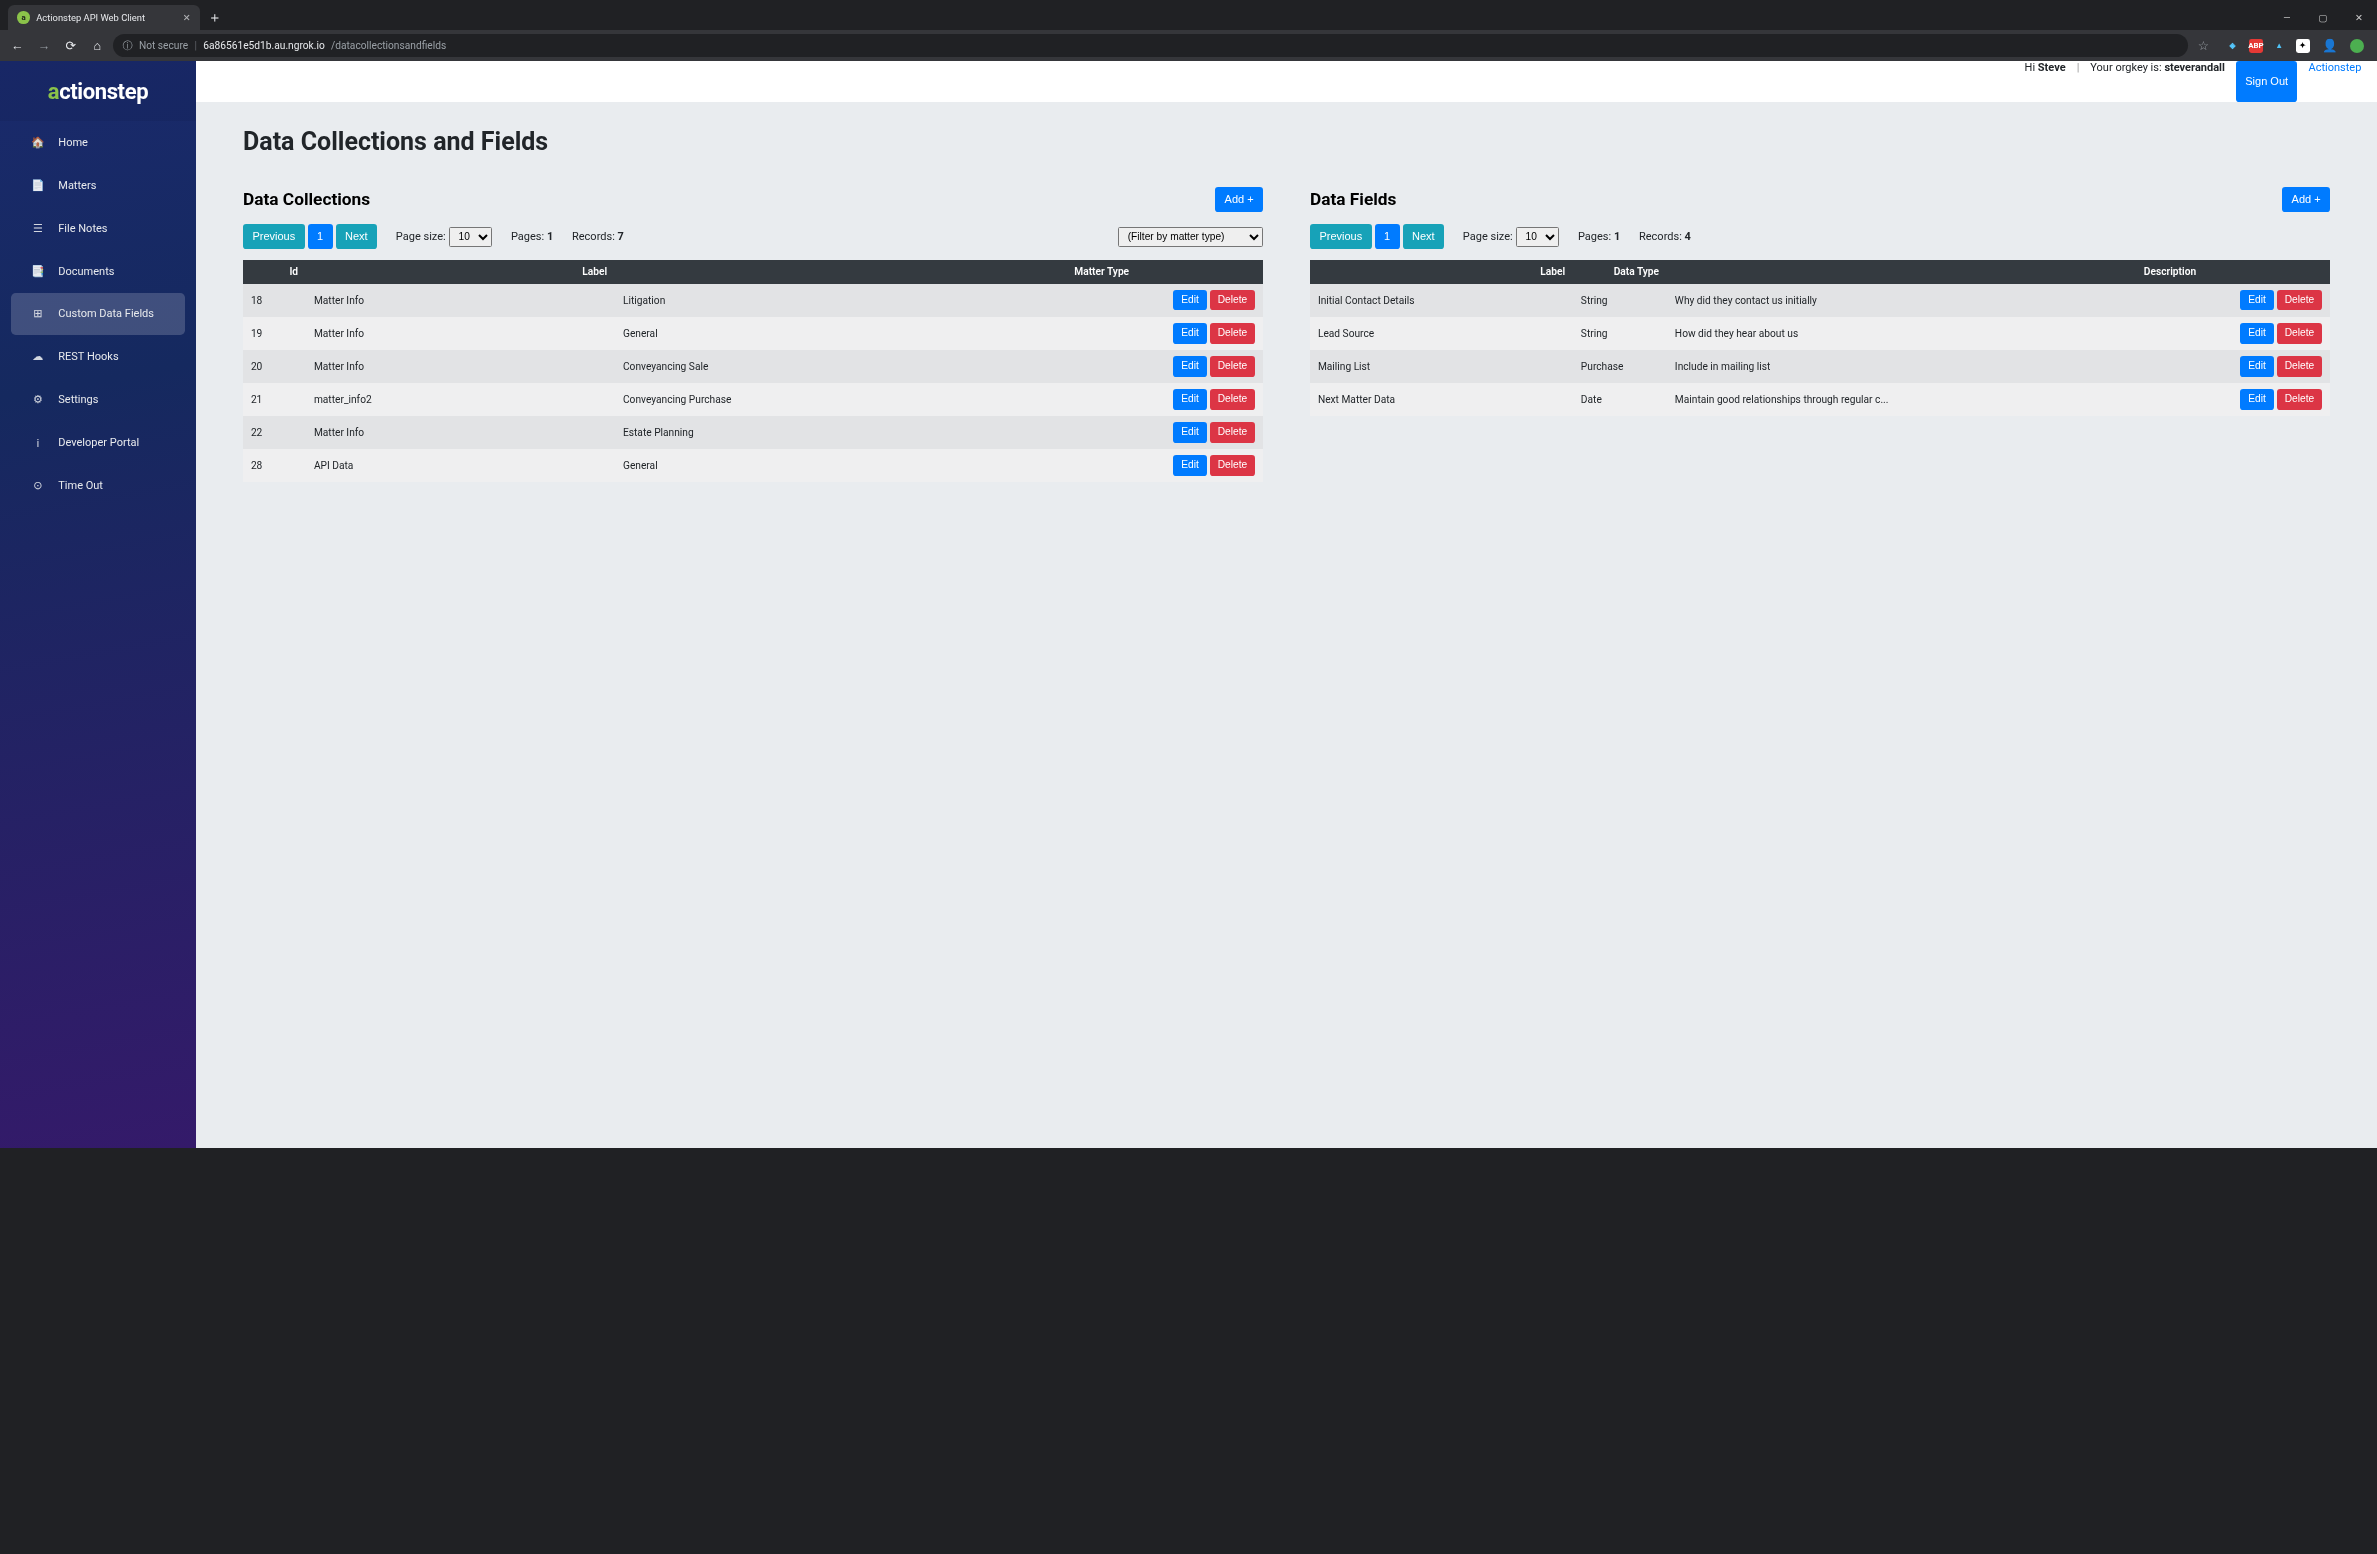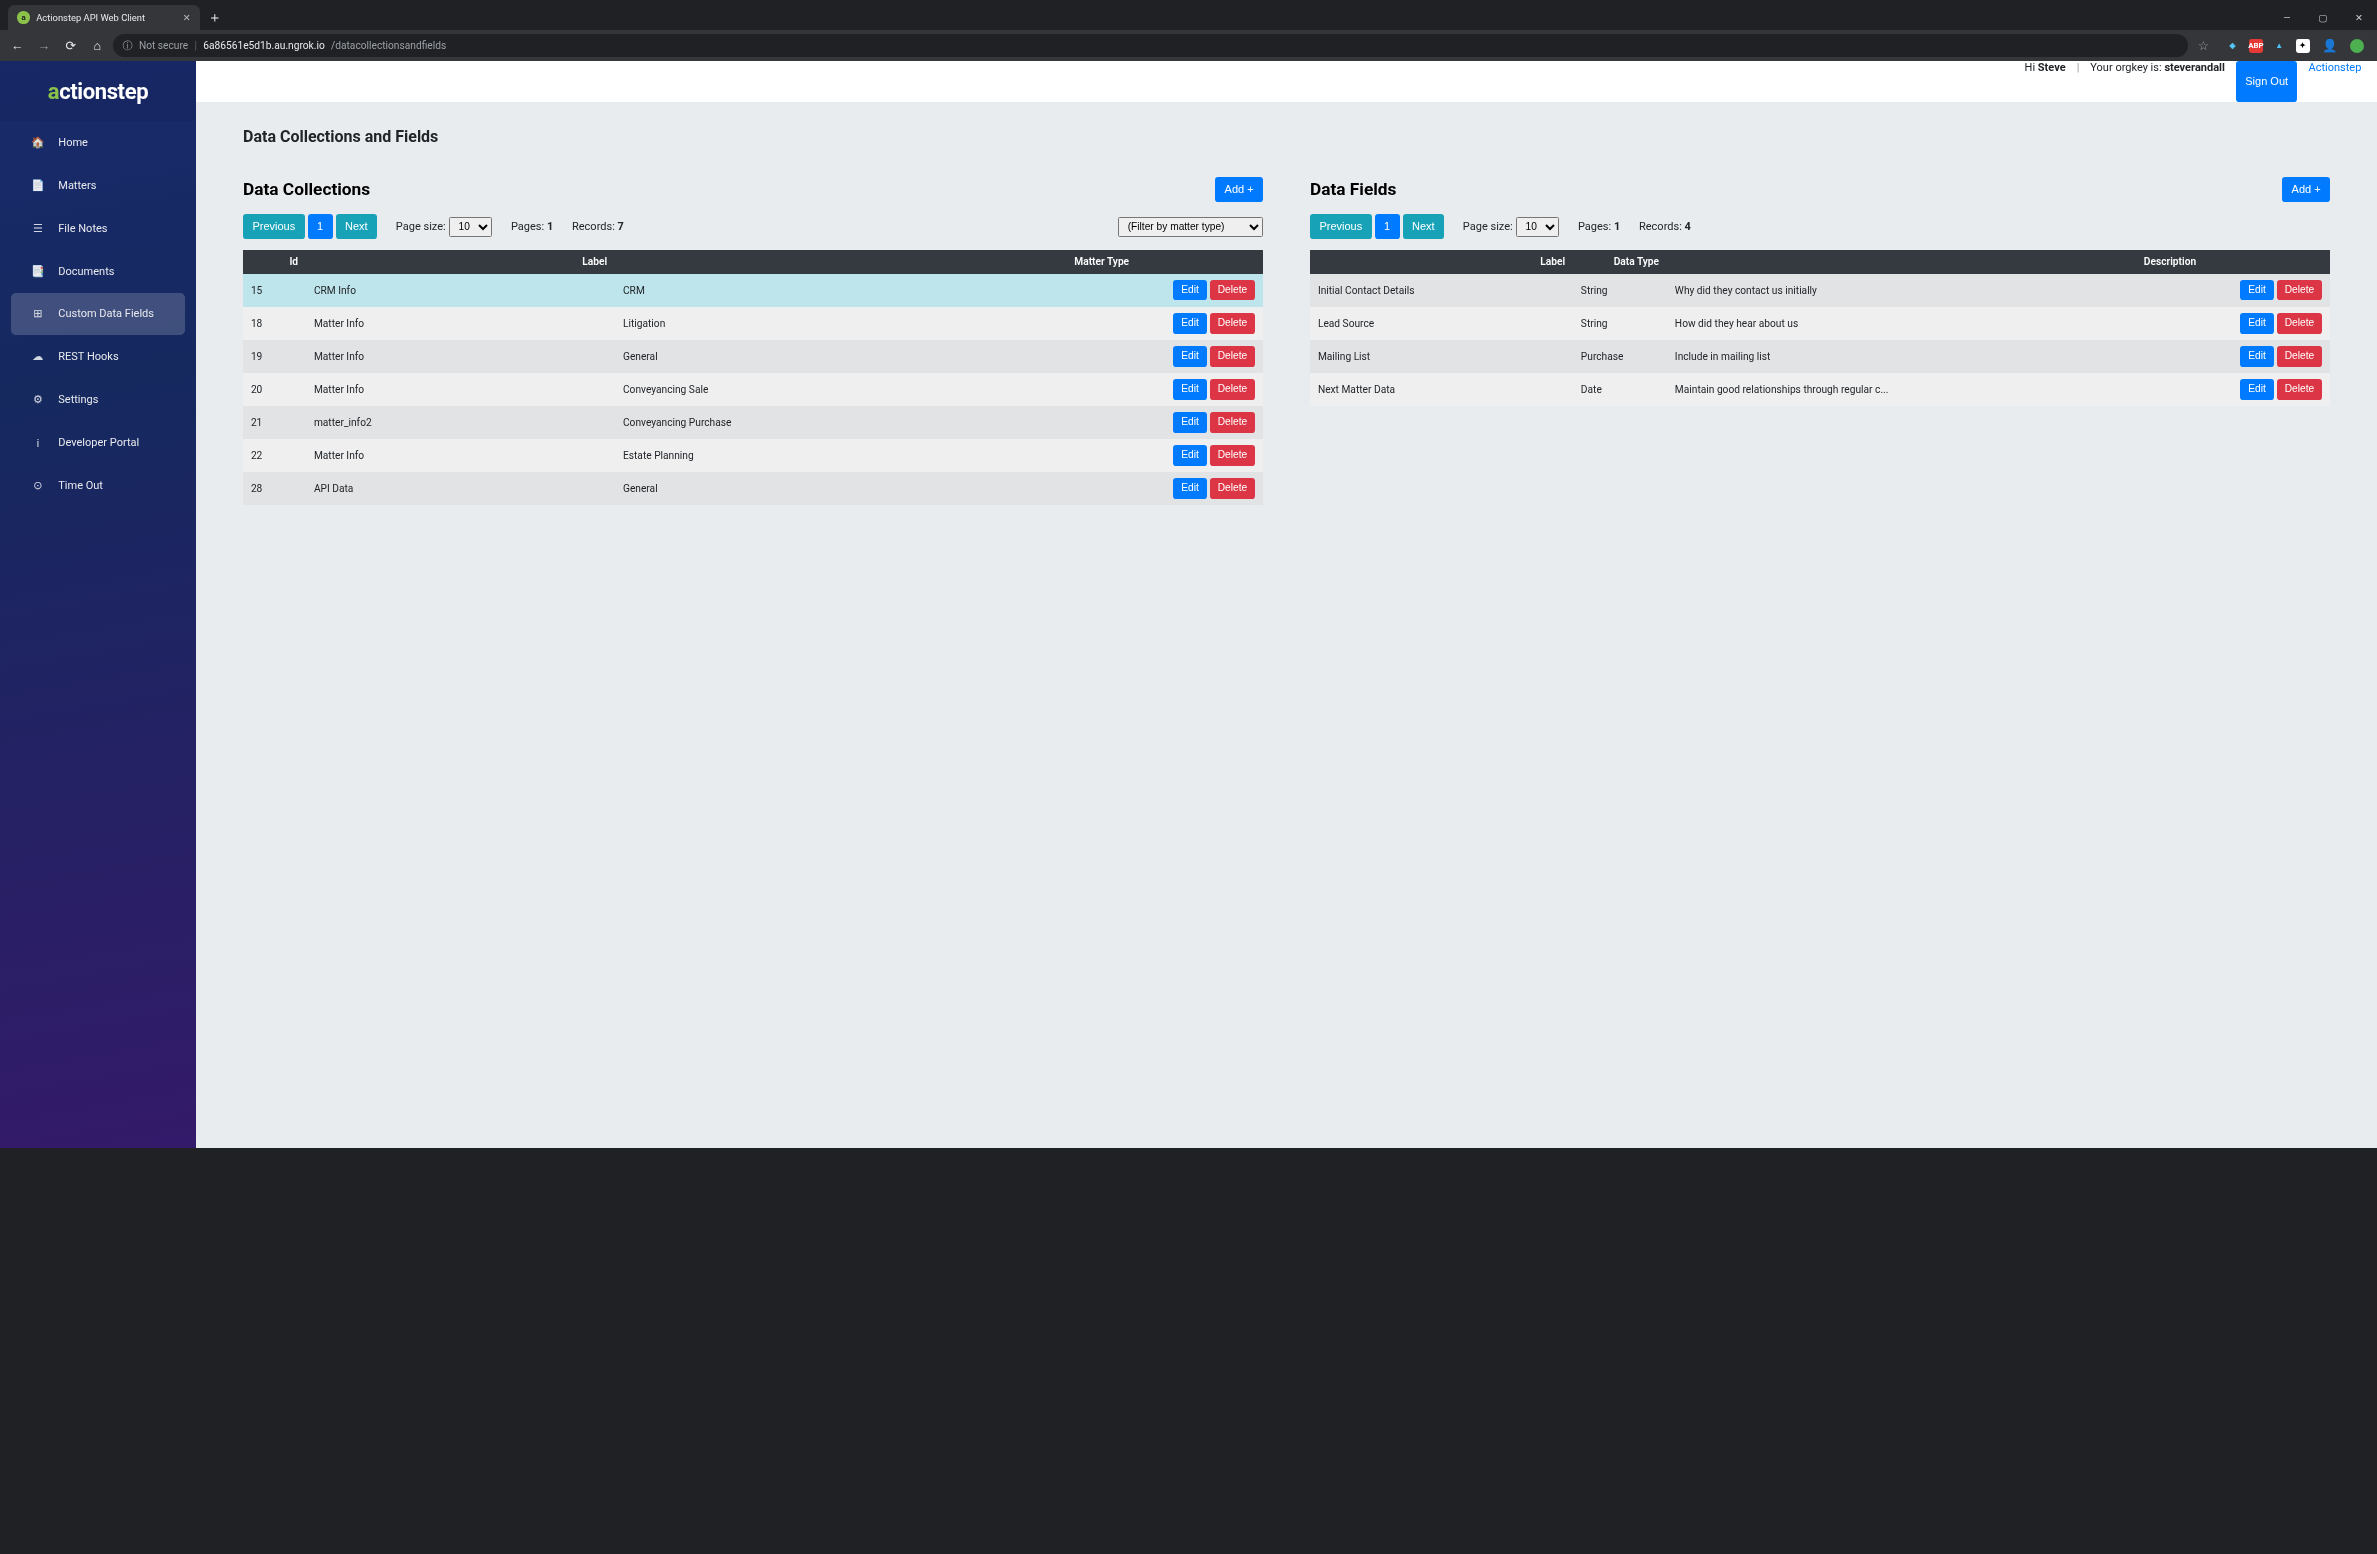--- a/index.html
+++ b/index.html
@@ -156,21 +156,21 @@
     line-height: 1.4;
   }
   .btn-primary { background:#007bff; color:#fff; }
   .btn-info    { background:#17a2b8; color:#fff; }
   .btn-danger  { background:#dc3545; color:#fff; }
   .link { color:#007bff; }
 
   .content {
     padding: 25px 47px;
   }
-  h1 { font-size: 16px; font-weight:700; color:#212529; margin-bottom: 31px;}
+  h1 { font-size: 25px; font-weight:700; color:#212529; margin-bottom: 31px;}
   .two-col { display:flex; gap: 47px; }
   .panel { flex:1; min-width:0; }
   .panel-header { display:flex; align-items:center; margin-bottom: 12.6px;}
   .panel-header h2 { font-size: 17.3px; font-weight:700; flex:1;}
   .toolbar-row { display:flex; align-items:center; gap: 3.1px; font-size:11px; color:#212529; margin-bottom:11px; flex-wrap:wrap;}
   .toolbar-row .spacer { flex:1; }
   .toolbar-row .metric { margin-left:15.7px; }
   select {
     padding: 2.4px 4.7px;
     font-size: 10.2px;
@@ -333,26 +333,20 @@
           <table>
             <thead>
               <tr>
                 <th style="width:63px;">Id</th>
                 <th>Label</th>
                 <th>Matter Type</th>
                 <th style="width:126px;"></th>
               </tr>
             </thead>
             <tbody id="collections-body">
-                <tr class="selected">
-                  <td>15</td>
-                  <td>CRM Info</td>
-                  <td>CRM</td>
-                  <td class="row-actions"><button class="btn btn-primary">Edit</button><button class="btn btn-danger">Delete</button></td>
-                </tr>
                 <tr>
                   <td>18</td>
                   <td>Matter Info</td>
                   <td>Litigation</td>
                   <td class="row-actions"><button class="btn btn-primary">Edit</button><button class="btn btn-danger">Delete</button></td>
                 </tr>
                 <tr>
                   <td>19</td>
                   <td>Matter Info</td>
                   <td>General</td>

